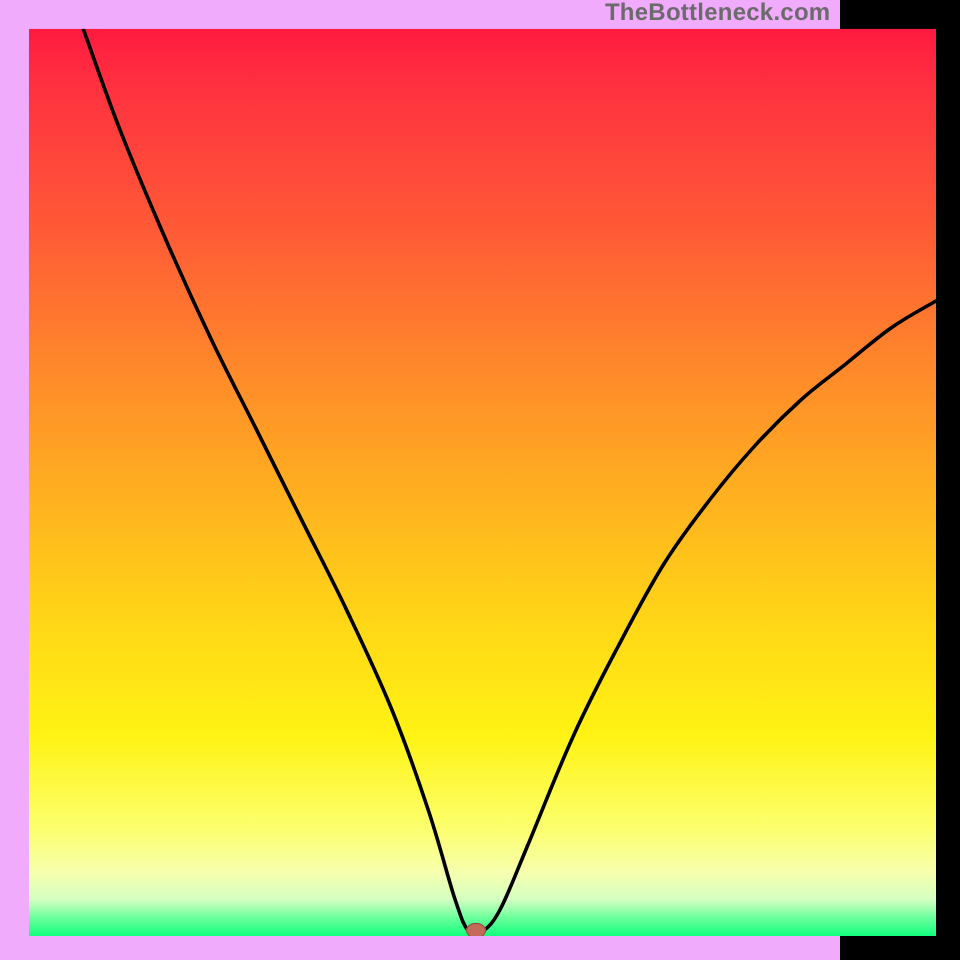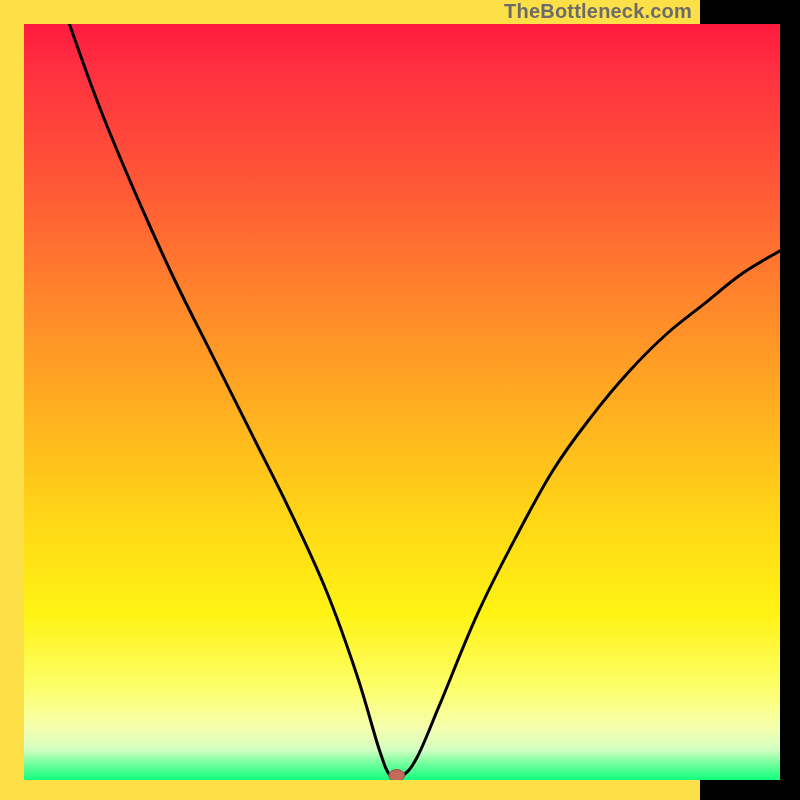--- a/index.html
+++ b/index.html
@@ -9,21 +9,21 @@
     height: 800px;
     background: #000;
     overflow: hidden;
   }
   .frame {
     position: absolute;
     left: 0;
     top: 0;
     width: 700px;
     height: 800px;
-    background: #fde047;
+    background: #f0abfc;
   }
   .plot {
     position: absolute;
     left: 24px;
     top: 24px;
     width: 756px;
     height: 756px;
     overflow: hidden;
   }
   .gradient {

